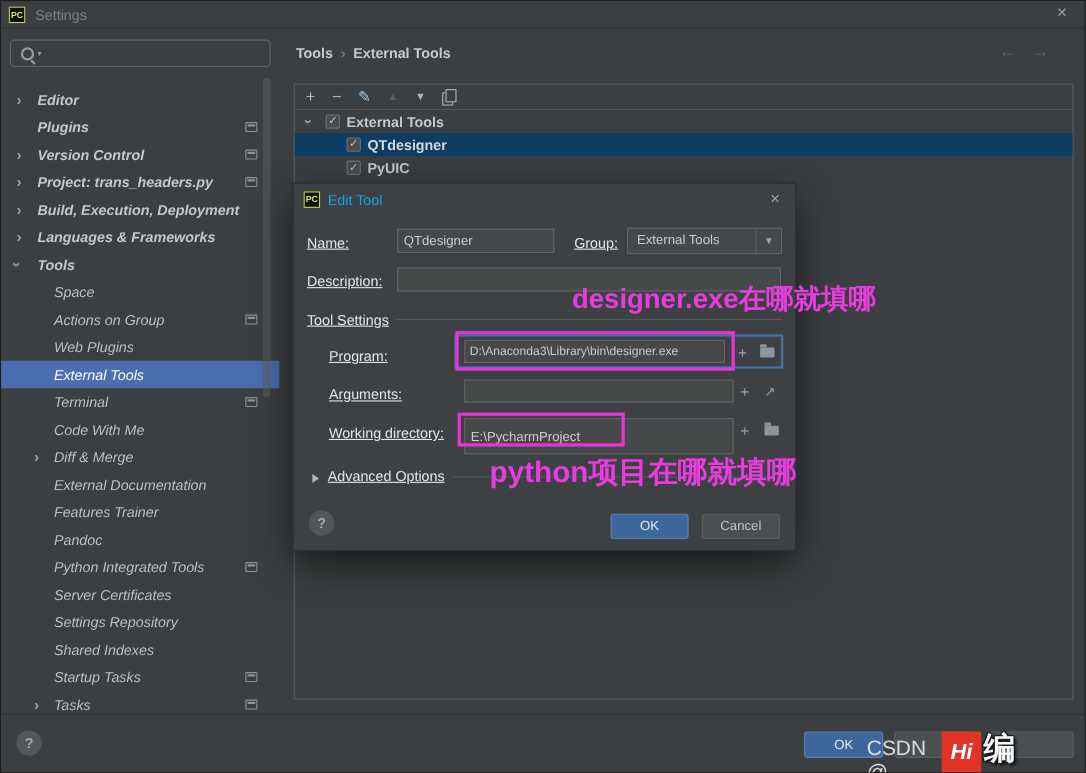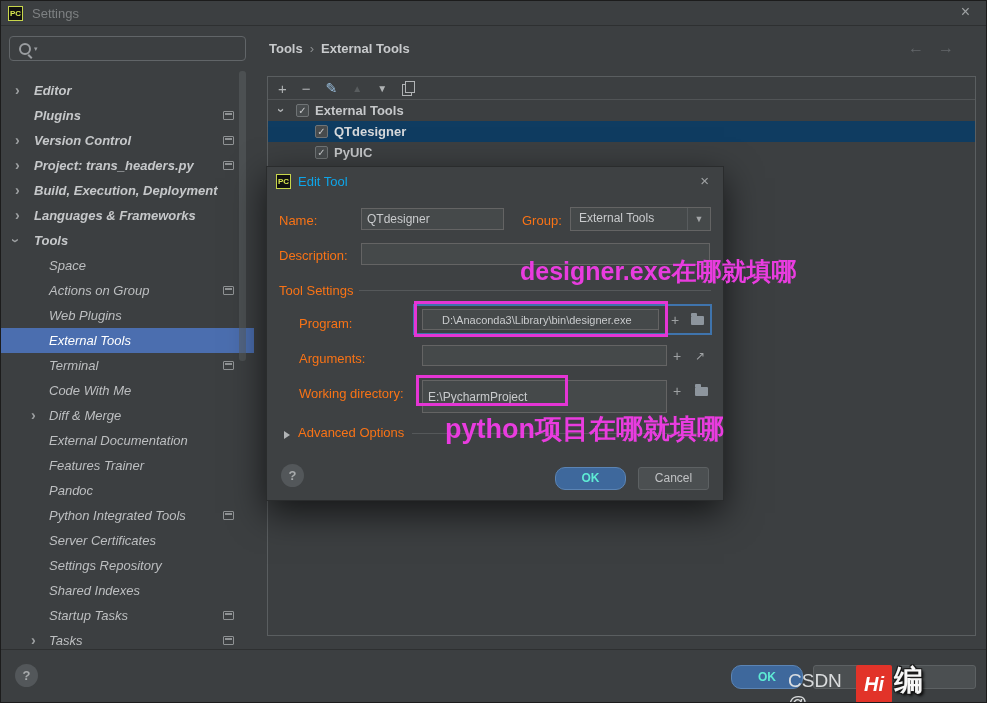--- a/index.html
+++ b/index.html
@@ -52,29 +52,29 @@
   .tchev{position:absolute;left:11px;top:0;transform:rotate(90deg);color:#b0b3b5;font-size:13px;font-weight:bold;}
   .cbx{position:absolute;top:4px;width:13px;height:13px;background:#484c4e;border:1px solid #707476;
     border-radius:2px;box-sizing:border-box;font-size:10px;line-height:11px;text-align:center;color:#c7c9cb;font-weight:normal;}
   .trow .lbl{position:absolute;white-space:nowrap;}
   
   .footer{position:absolute;left:0;right:0;bottom:0;height:52px;border-top:1px solid #2e3031;background:#3c3f41;}
   .help-circle{position:absolute;width:23px;height:23px;border-radius:50%;background:#53575a;
     color:#a8abad;text-align:center;line-height:23px;font-size:13px;font-weight:bold;}
   .btn{position:absolute;height:24px;box-sizing:border-box;border:1px solid #5d6163;background:#4b4f51;
     color:#c0c2c4;text-align:center;line-height:22px;font-size:12px;border-radius:3px;cursor:default;}
-  .btn.blue{background:#3e689c;border-color:#5b84b4;color:#5eead4;font-weight:bold;border-radius:10px;}
+  .btn.blue{background:#3e689c;border-color:#5b84b4;color:#e5e5e5;font-weight:normal;}
   
   .dialog{position:absolute;left:265px;top:165px;width:458px;height:335px;background:#3e4143;
     border:1px solid #2a2c2d;box-shadow:0 12px 34px rgba(0,0,0,.65);z-index:10;box-sizing:border-box;}
   .dlg-title{position:absolute;left:0;top:0;right:0;height:30px;}
   .dlg-title .pcicon{position:absolute;left:9px;top:7px;}
   .dlg-title .ttl{position:absolute;left:31px;top:7px;color:#0ea5e9;}
   .dlg-close{position:absolute;right:14px;top:5px;font-size:15px;color:#9fa2a4;}
-  .flabel{position:absolute;color:#f97316;white-space:nowrap;}
+  .flabel{position:absolute;color:#e5e5e5;white-space:nowrap;text-decoration:underline;}
   .finput{position:absolute;background:#45494a;border:1px solid #646464;box-sizing:border-box;
     color:#c9cbcd;font-family:"Liberation Sans",sans-serif;font-size:12px;padding:0 5px;height:22px;}
   .gselect{position:absolute;background:#45494a;border:1px solid #646464;box-sizing:border-box;height:24px;}
   .gselect .val{position:absolute;left:8px;top:3px;color:#c9cbcd;font-size:12px;white-space:nowrap;}
   .gselect .arrow{position:absolute;right:0;top:0;bottom:0;width:22px;border-left:1px solid #585c5e;
     text-align:center;color:#a2a5a7;font-size:9px;line-height:22px;}
   .sec-line{position:absolute;height:1px;background:#55585a;}
   .blue-ring{position:absolute;border:2px solid #3f74ad;box-sizing:border-box;}
   .hl-box{position:absolute;border:3px solid #e535d5;box-sizing:border-box;z-index:12;pointer-events:none;}
   .mini{position:absolute;color:#9ea1a3;font-size:14px;line-height:14px;}
@@ -247,21 +247,21 @@
     </div>
 
     <span class="flabel" style="left:12px;top:81px">Description:</span>
     <input class="finput" style="left: 94px; top: 76px; width: 349px;" value="">
 
     <span class="flabel" style="left:12px;top:116px">Tool Settings</span>
     <span class="sec-line" style="left:92px;top:123px;width:352px"></span>
 
     <span class="flabel" style="left:32px;top:149px">Program:</span>
     <span class="blue-ring" style="left:146px;top:137px;width:299px;height:31px"></span>
-    <input class="finput" style="left: 155px; top: 142px; width: 237px; height: 21px; font-size: 11px; padding: 0px 19px;" value="D:\Anaconda3\Library\bin\designer.exe">
+    <input class="finput" style="left: 155px; top: 142px; width: 237px; height: 21px; font-size: 11px; padding: 0px 4px;" value="D:\Anaconda3\Library\bin\designer.exe">
     <span class="hl-box" style="left:147px;top:134px;width:254px;height:36px"></span>
     <span class="mini" style="left:404px;top:146px">+</span>
     <span class="folder" style="left:424px;top:149px"></span>
 
     <span class="flabel" style="left:32px;top:184px">Arguments:</span>
     <input class="finput" style="left: 155px; top: 178px; width: 245px; height: 21px;" value="">
     <span class="mini" style="left:406px;top:182px">+</span>
     <span class="mini" style="left:428px;top:182px;font-size:12px">↗</span>
 
     <span class="flabel" style="left:32px;top:219px">Working directory:</span>

